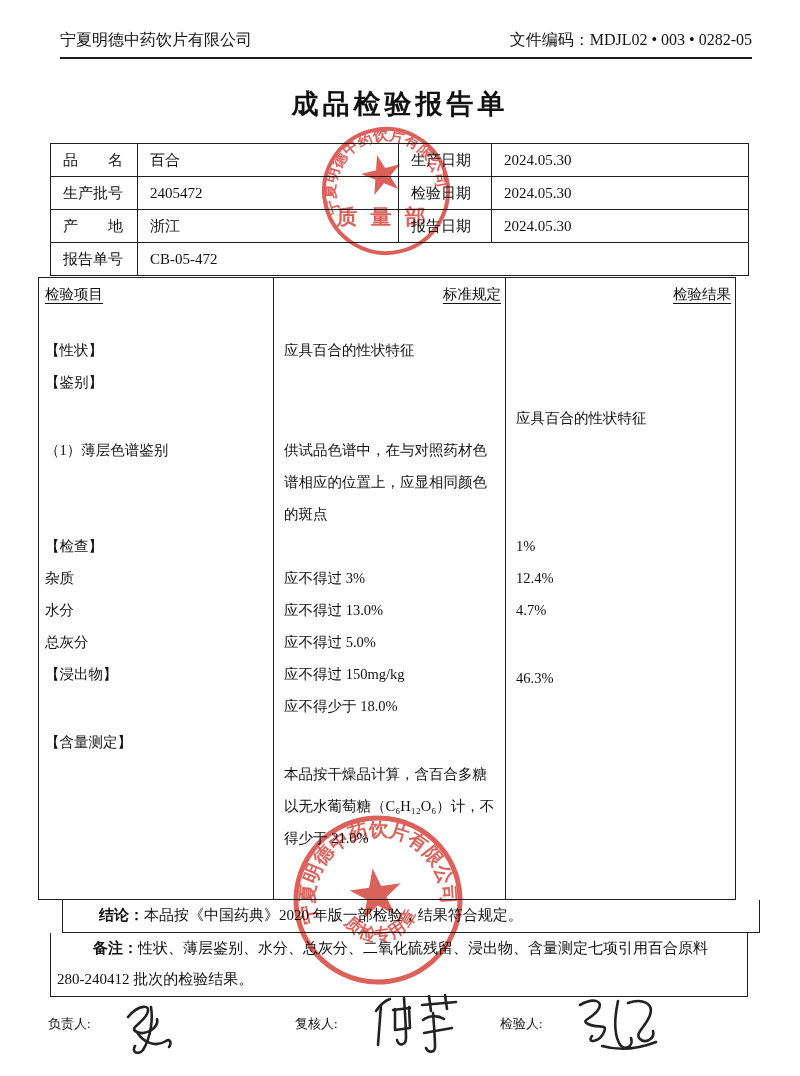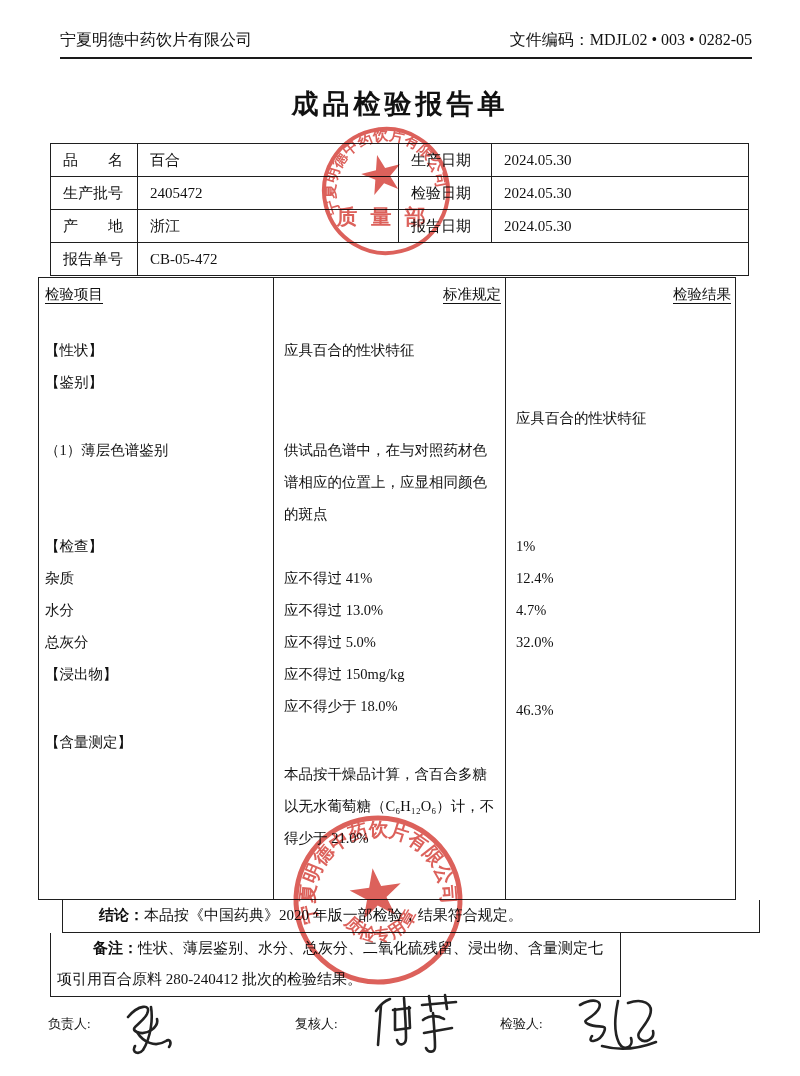--- a/index.html
+++ b/index.html
@@ -43,21 +43,21 @@
   .h56{height:56px;} .h32{height:32px;} .h96{height:96px;margin-top:36px;}
   .hdr{text-decoration:underline;text-underline-offset:4px;}
   .hdr-c{text-align:right;}
   
   .conclusion{
     position:absolute;left:50px;top:900px;width:698px;height:33px;box-sizing:border-box;
     border:1.5px solid #1f1f1f;border-top:none;
     font-size:15px;line-height:30px;text-indent:2.4em;white-space:nowrap;overflow:hidden;margin-left:12px;
   }
   .remark{
-    position:absolute;left:50px;top:933px;width:571px;height:64px;box-sizing:border-box;
+    position:absolute;left:50px;top:933px;width:698px;height:64px;box-sizing:border-box;
     border:1.5px solid #1f1f1f;border-top:none;font-size:15px;
   }
   .remark p{margin:0;padding:0 8px 0 6px;line-height:31px;text-indent:2.4em;}
   .blab{font-weight:bold;}
   
   .signs{position:absolute;left:48px;top:1005px;right:30px;height:66px;font-size:13px;}
   .sig-label{position:absolute;top:10px;}
   .sig-svg{position:absolute;}
   .sig-svg path{fill:none;stroke:#222;stroke-width:2.6;stroke-linecap:round;stroke-linejoin:round;}
   
@@ -123,36 +123,35 @@
       <div class="cell h32">总灰分</div>
       <div class="cell h32">【浸出物】</div>
       <div class="cell h96">【含量测定】</div>
     </div>
     <div class="col col2">
       <div class="cell h56 hdr hdr-c">标准规定</div>
       <div class="cell h32">应具百合的性状特征</div>
       <div class="cell h32"></div>
       <div class="cell h96">供试品色谱中，在与对照药材色谱相应的位置上，应显相同颜色的斑点</div>
       <div class="cell h32"></div>
-      <div class="cell h32">应不得过 41%</div>
+      <div class="cell h32">应不得过 3%</div>
       <div class="cell h32">应不得过 13.0%</div>
       <div class="cell h32">应不得过 5.0%</div>
       <div class="cell h32">应不得过 150mg/kg</div>
       <div class="cell h32">应不得少于 18.0%</div>
       <div class="cell h96">本品按干燥品计算，含百合多糖以无水葡萄糖（C₆H₁₂O₆）计，不得少于 21.0%</div>
     </div>
     <div class="col col3">
       <div class="cell h56 hdr hdr-c">检验结果</div>
       <div class="cell h32"></div>
       <div class="cell h96">应具百合的性状特征</div>
       <div class="cell h32"></div>
       <div class="cell h32">1%</div>
       <div class="cell h32">12.4%</div>
       <div class="cell h32">4.7%</div>
-      <div class="cell h32">32.0%</div>
       <div class="cell h96">46.3%</div>
     </div>
   </div>
 
   <div class="conclusion">
     <span class="blab">结论：</span><span>本品按《中国药典》2020 年版一部检验，结果符合规定。</span>
   </div>
 
   <div class="remark">
     <p><span class="blab">备注：</span><span>性状、薄层鉴别、水分、总灰分、二氧化硫残留、浸出物、含量测定七项引用百合原料 280-240412 批次的检验结果。</span></p>

